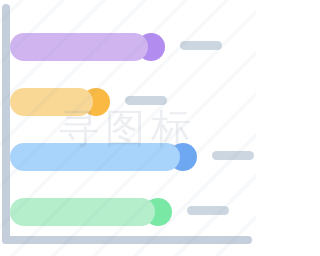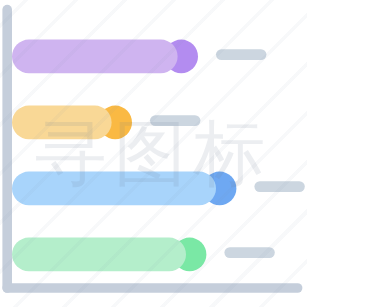--- a/index.html
+++ b/index.html
@@ -95,21 +95,21 @@
     width: 256px;
     height: 256px;
     display: flex;
     align-items: center;
     justify-content: center;
     pointer-events: none;
     user-select: none;
   }
   #watermark-text span {
     font-family: "Liberation Sans", sans-serif;
-    font-size: 60px;
+    font-size: 40px;
     letter-spacing: 6px;
     font-weight: 400;
     color: rgba(105, 125, 150, 0.13);
     white-space: nowrap;
   }
 </style>
 </head>
 <body>
 
 <div id="icon-canvas">

